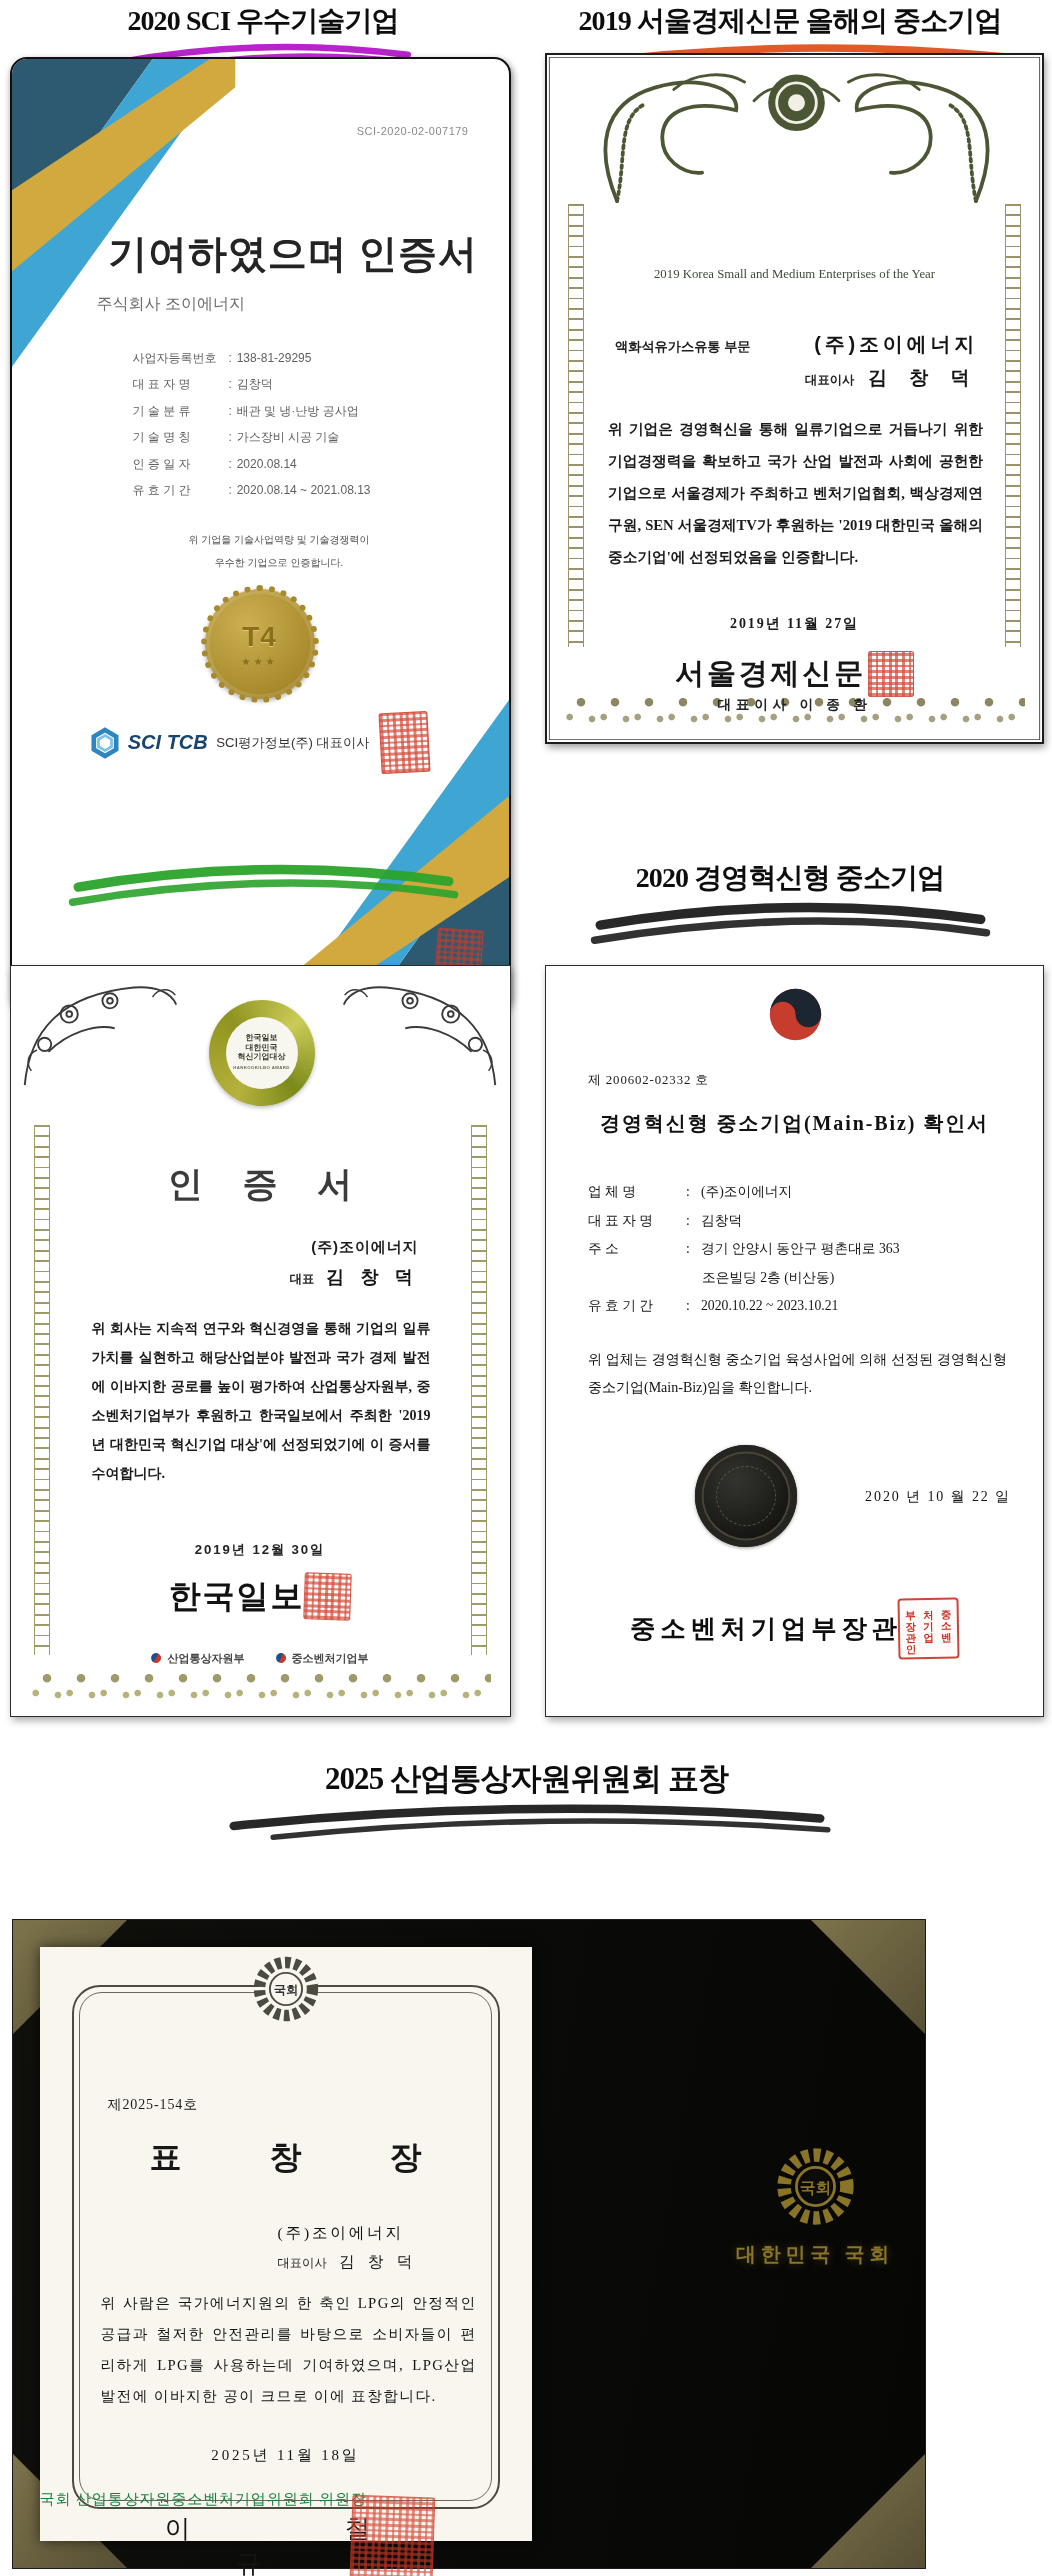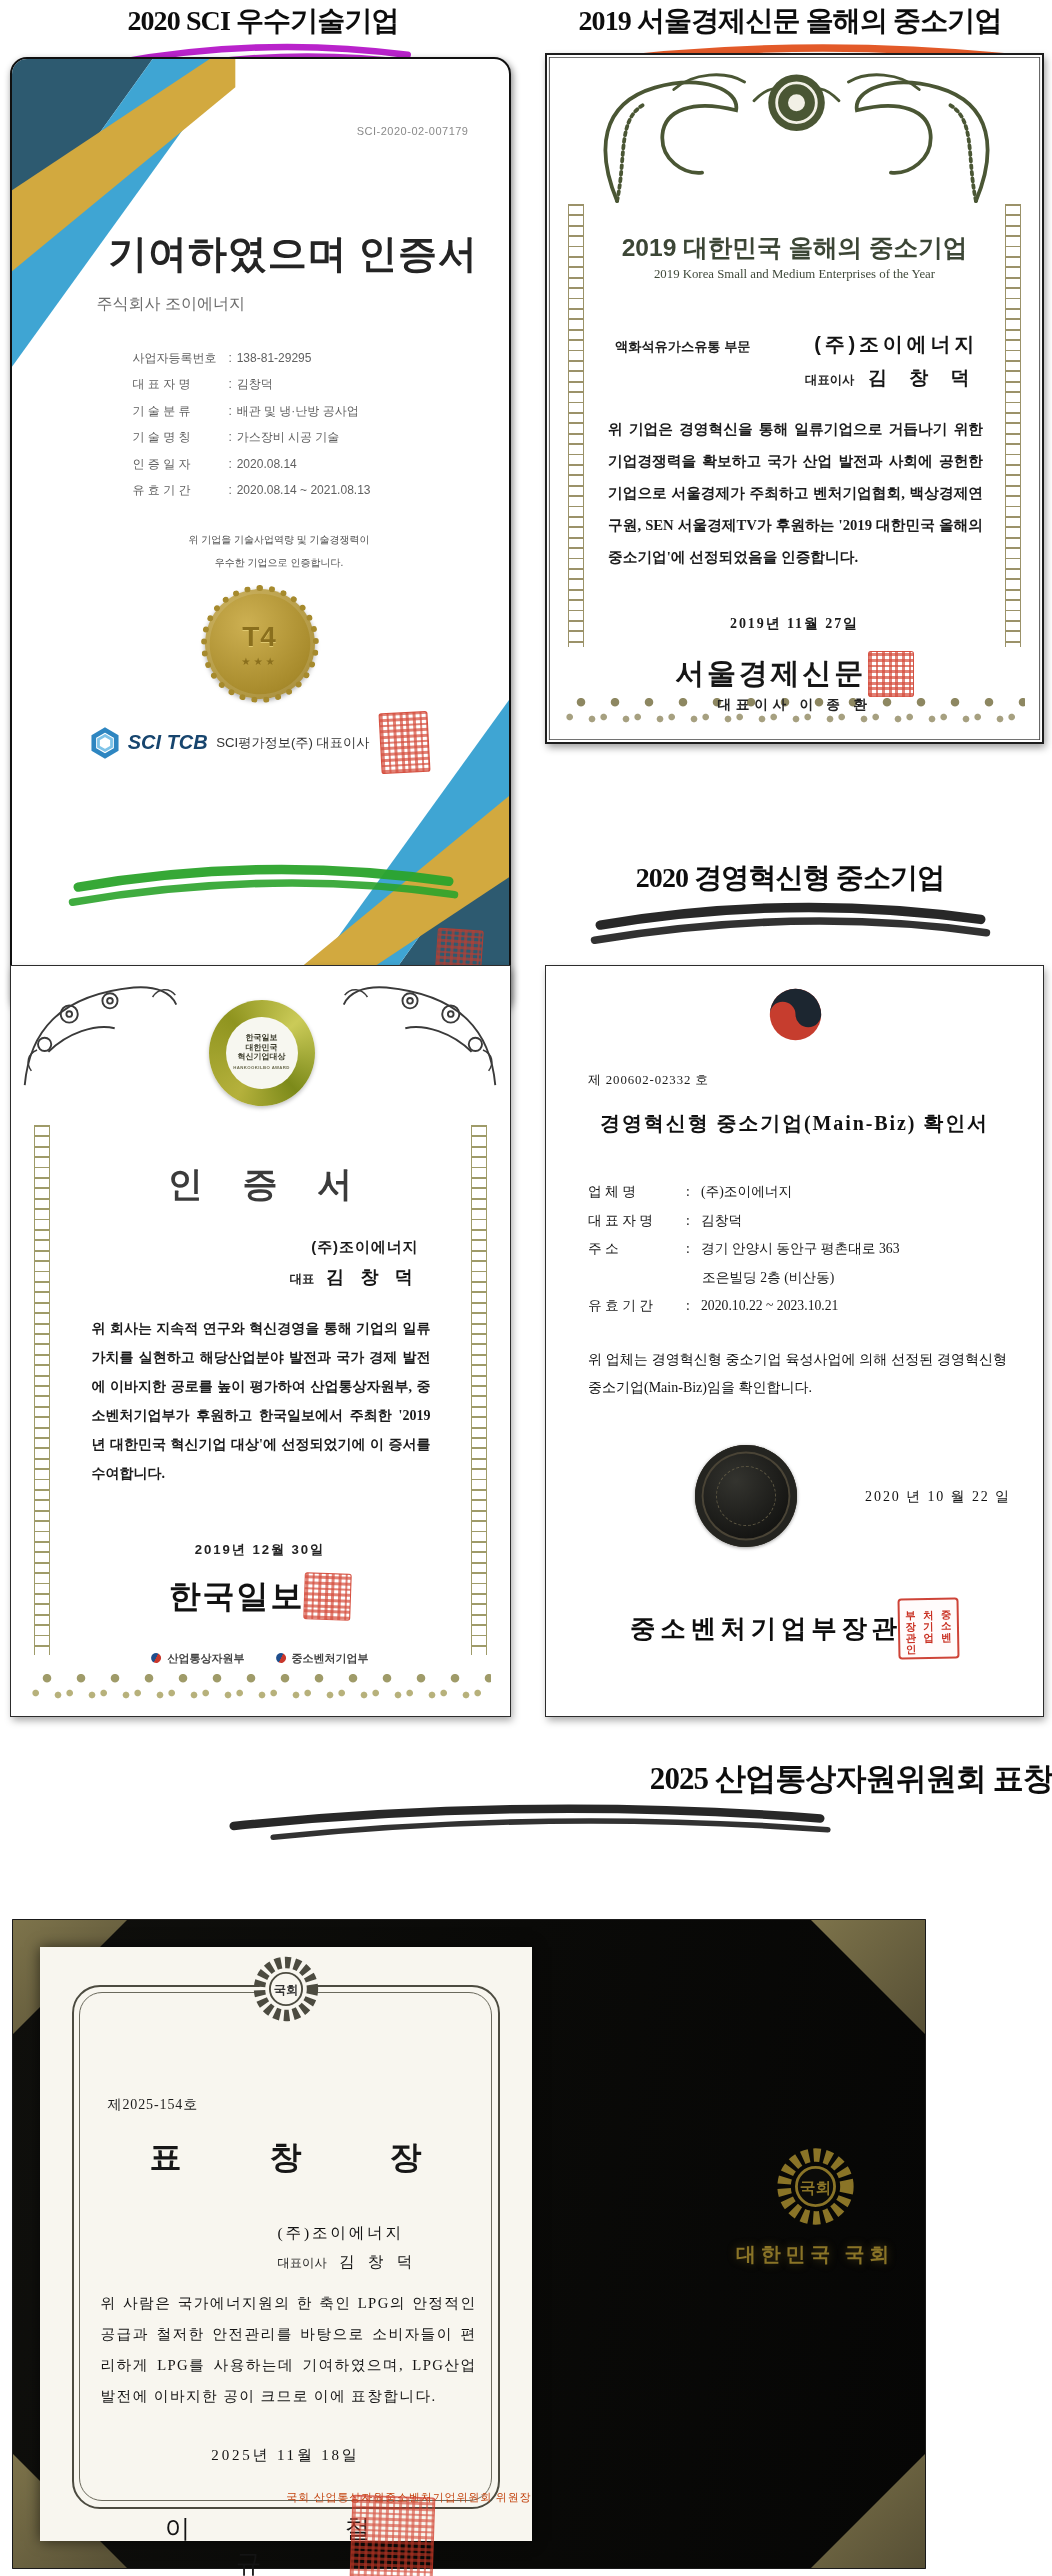--- a/index.html
+++ b/index.html
@@ -5,21 +5,21 @@
   html,body{margin:0;padding:0;background:#ffffff;}
   .canvas{position:relative;width:1053px;height:2576px;background:#fff;overflow:hidden;
           font-family:"Liberation Sans","DejaVu Sans",sans-serif;color:#111;}
 
   
   .heading{position:absolute;text-align:center;}
   .heading .ht{font-family:"Liberation Serif","DejaVu Serif",serif;font-weight:bold;
                font-size:28px;color:#0d0d0d;letter-spacing:-0.9px;white-space:nowrap;}
   .heading .brush{display:block;margin:-5.7px auto 0;}
   #h3 .ht{text-shadow:0 0 3.8px rgba(46,168,60,.55),0 0 0.9px rgba(46,168,60,.8);}
-  #h5 .ht{font-size:31px;text-align:right;}
+  #h5 .ht{font-size:31px;}
 
   
   .cert{position:absolute;background:#fff;box-sizing:border-box;}
 
   
   #cert-sci{left:9.5px;top:57px;width:501px;height:954px;border:2.8px solid #101010;
             border-radius:17px;box-shadow:1.9px 3.8px 7.6px rgba(0,0,0,.45);overflow:hidden;}
   #cert-sci .ribbon-tl{position:absolute;left:-1.9px;top:-1.9px;}
   #cert-sci .ribbon-br{position:absolute;right:-1.9px;bottom:-1.9px;transform:rotate(180deg);}
   .sci-docno{position:absolute;top:66px;right:40px;font-size:11px;color:#8a8a8a;letter-spacing:0.5px;}
@@ -169,22 +169,22 @@
   .aw-title{position:absolute;top:189px;left:0;right:0;text-align:center;font-weight:bold;
             font-size:32px;letter-spacing:40px;text-indent:40px;color:#171717;}
   .aw-recipient{position:absolute;top:276px;left:238px;}
   .aw-company{font-size:15.6px;letter-spacing:2.8px;color:#141414;}
   .aw-ceoline{margin-top:8.5px;}
   .aw-ceolabel{font-size:12.3px;color:#222;margin-right:8.5px;}
   .aw-ceo{font-size:15.6px;letter-spacing:4.7px;color:#141414;}
   .aw-body{position:absolute;top:341px;left:61px;right:55px;font-size:14.7px;letter-spacing:1.4px;
            line-height:31px;text-align:justify;color:#141414;}
   .aw-date{position:absolute;top:499px;left:0;right:0;text-align:center;font-size:15px;letter-spacing:2.8px;color:#141414;}
-  .aw-issuer{position:absolute;top:543px;left:0;right:0;text-align:right;font-size:11px;
-             letter-spacing:0.9px;color:#c2410c;}
+  .aw-issuer{position:absolute;top:543px;left:0;right:0;text-align:left;font-size:15px;
+             letter-spacing:0.9px;color:#15803d;}
   .aw-signer{position:absolute;top:564px;left:0;right:0;text-align:center;font-size:25.5px;
              letter-spacing:74px;text-indent:38px;color:#141414;}
   .aw-stamp{position:absolute;right:98px;top:549px;width:81px;height:81px;opacity:.8;transform:rotate(2deg);}
   .gold-emblem-wrap{position:absolute;left:717px;top:225px;width:170px;text-align:center;}
   .gold-caption{margin-top:9.5px;font-family:"Liberation Serif","DejaVu Serif",serif;font-weight:bold;
                 font-size:20px;letter-spacing:4.7px;color:#8a7427;text-shadow:0 0 9.5px rgba(150,125,45,.4);}
 
   svg text{font-family:"Liberation Sans","DejaVu Sans",sans-serif;}
 </style>
 </head>
@@ -285,21 +285,20 @@
         <path d="M215,42 C230,26 242,26 250,36" stroke-width="3"></path>
         <path d="M305,42 C290,26 278,26 270,36" stroke-width="3"></path>
       </g>
       <circle cx="260" cy="44" r="30" fill="#4a5634"></circle>
       <circle cx="260" cy="44" r="21" fill="none" stroke="#f2f0e6" stroke-width="3"></circle>
       <circle cx="260" cy="44" r="9" fill="#f2f0e6"></circle>
     </svg>
     <div class="meander l"></div>
     <div class="meander r"></div>
     <div class="floral"></div>
-    <div class="sg-title">2019 대한민국 올해의 중소기업</div>
     <div class="sg-sub">2019 Korea Small and Medium Enterprises of the Year</div>
     <div class="sg-row1">
       <span class="sg-sector">액화석유가스유통 부문</span>
       <span class="sg-company">(주)조이에너지</span>
     </div>
     <div class="sg-row2">
       <span class="sg-ceolabel">대표이사</span>
       <span class="sg-ceo">김 창 덕</span>
     </div>
     <div class="sg-body">위 기업은 경영혁신을 통해 일류기업으로 거듭나기 위한 기업경쟁력을 확보하고 국가 산업 발전과 사회에 공헌한 기업으로 서울경제가 주최하고 벤처기업협회, 백상경제연구원, SEN 서울경제TV가 후원하는 '2019 대한민국 올해의 중소기업'에 선정되었음을 인증합니다.</div>

